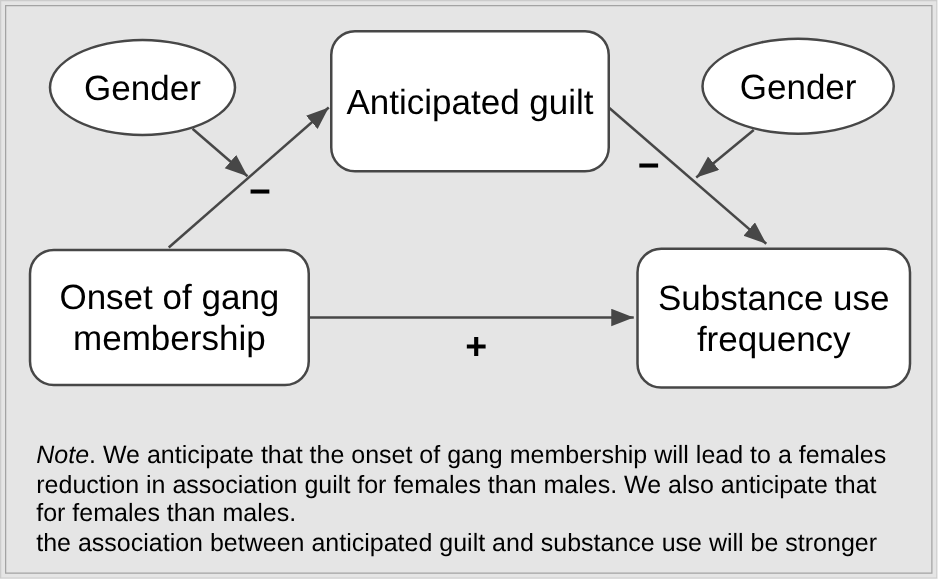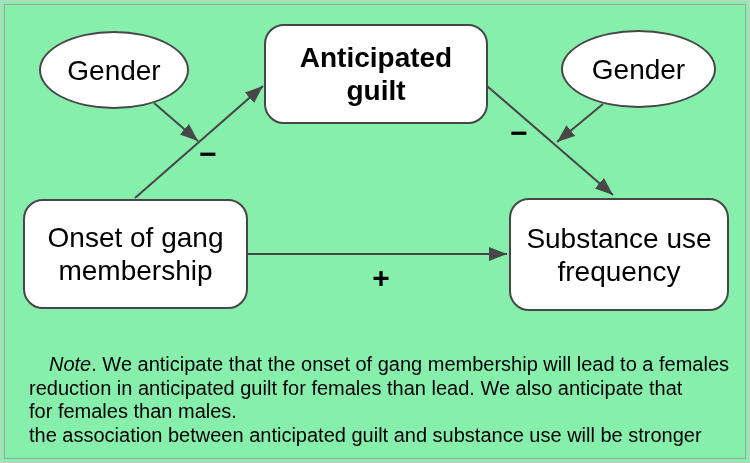--- a/index.html
+++ b/index.html
@@ -1,21 +1,21 @@
 <!DOCTYPE html>
 <html><head>
 <meta charset="utf-8">
 <style>
   html, body { margin: 0; padding: 0; background: #ffffff; }
   * { box-sizing: border-box; }
   #stage {
     position: relative;
     width: 750px;
     height: 463px;
-    background: #86efac;
+    background: #e5e5e5;
     border: 1px solid #cccccc;
     overflow: hidden;
     font-family: "Liberation Sans", sans-serif;
     color: #000000;
   }
   .frame {
     position: absolute;
     left: 3px; top: 3px; right: 3px; bottom: 3px;
     border: 1px solid #a3a3a3;
   }
@@ -50,21 +50,21 @@
   .note {
     position: absolute;
     left: 28px;
     top: 352px;
     width: 700px;
     font-size: 20px;
     line-height: 23.5px;
     color: #000000;
   }
   .note-line { white-space: nowrap; }
-  .italic { font-style: italic; margin-left: 20px; }
+  .italic { font-style: italic; }
 </style>
 </head>
 <body>
 
 <div id="stage">
   <div class="frame"></div>
 
   <svg class="arrow-layer" viewBox="0 0 750 463" xmlns="http://www.w3.org/2000/svg" aria-hidden="true">
     <defs>
       <marker id="ah" markerUnits="userSpaceOnUse" markerWidth="20" markerHeight="16" refX="18" refY="7" orient="auto">
@@ -75,21 +75,21 @@
     <line x1="153" y1="102" x2="197" y2="140" stroke="#474747" stroke-width="2" marker-end="url(#ah)"></line>
     <line x1="486" y1="85" x2="612" y2="194" stroke="#474747" stroke-width="2" marker-end="url(#ah)"></line>
     <line x1="602" y1="103" x2="556" y2="141" stroke="#474747" stroke-width="2" marker-end="url(#ah)"></line>
     <line x1="247" y1="253" x2="506" y2="253" stroke="#474747" stroke-width="2" marker-end="url(#ah)"></line>
   </svg>
 
   <div class="node ellipse" style="left:38px; top:30px; width:150px; height:78px;">
     <span>Gender</span>
   </div>
 
-  <div class="node rect" style="left:263px; top:23px; width:224px; height:100px;font-weight:bold;">
+  <div class="node rect" style="left:263px; top:23px; width:224px; height:114px;">
     <span>Anticipated guilt</span>
   </div>
 
   <div class="node ellipse" style="left:560px; top:29px; width:155px; height:78px;">
     <span>Gender</span>
   </div>
 
   <div class="node rect" style="left:22px; top:198px; width:225px; height:110px;">
     <span>Onset of gang membership</span>
   </div>
@@ -101,17 +101,17 @@
   <div class="sign" style="left:207px; top:153px;">−</div>
 
   <div class="sign" style="left:518px; top:132px;">−</div>
 
   <div class="sign" style="left:380px; top:277px;">+</div>
 
   <div class="note">
     <div class="note-line">
       <span class="italic">Note</span><span>. We anticipate that the onset of gang membership will lead to a females</span>
     </div>
-    <div class="note-line">reduction in anticipated guilt for females than lead. We also anticipate that</div>
+    <div class="note-line">reduction in association guilt for females than males. We also anticipate that</div>
     <div class="note-line">for females than males.</div>
     <div class="note-line">the association between anticipated guilt and substance use will be stronger</div>
   </div>
 </div>
 
 </body></html>

